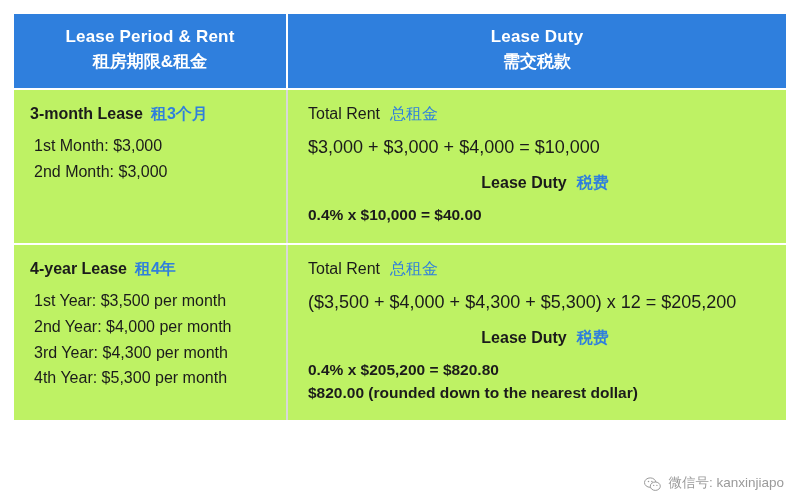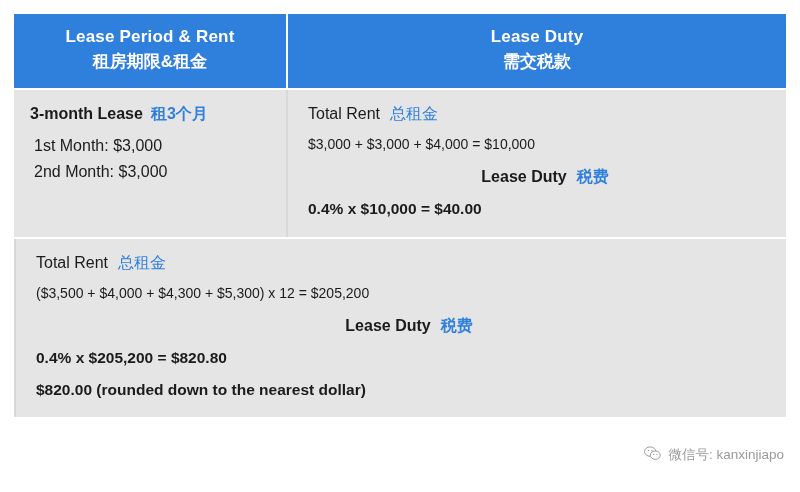--- a/index.html
+++ b/index.html
@@ -68,21 +68,21 @@
     align-items: stretch;
   }
   .row-sep {
     height: 2px;
     background: #ffffff;
   }
   .cell {
     box-sizing: border-box;
     padding: 14px 4px 16px 16px;
     color: #1b1b1b;
-    background: #e5e5e5;
+    background: #bef264;
   }
   .cell.left {
     width: 272px;
     flex: 0 0 272px;
   }
   .cell.right {
     flex: 1 1 auto;
     padding-left: 20px;
   }
   .cell-div {
@@ -118,40 +118,39 @@
   }
   .r-label.bold {
     font-weight: bold;
     text-align: center;
   }
   .r-label.bold .cn {
     color: #2f7fdd;
     font-weight: bold;
   }
   .r-calc {
-    font-size: 14px;
+    font-size: 18px;
     line-height: 1.5;
     margin-bottom: 12px;
     white-space: nowrap;
   }
   .r-duty {
     font-size: 15.5px;
     font-weight: bold;
     line-height: 1.5;
     white-space: nowrap;
   }
   .r-duty.extra {
-    margin-top: 9px;
   }
   .watermark {
     position: absolute;
     right: 16px;
-    bottom: 28px;
-    display: flex;
-    align-items: flex-start;
+    bottom: 0;
+    display: flex;
+    align-items: flex-end;
     gap: 7px;
     color: #9a9a9a;
     font-size: 13.5px;
   }
   .wm-logo {
     width: 17px;
     height: 15px;
     position: relative;
     display: inline-block;
   }
@@ -195,20 +194,29 @@
         <div class="r-label bold">
           <span>Lease Duty</span><span class="cn">税费</span>
         </div>
         <div class="r-duty">0.4% x $10,000 = $40.00</div>
       </div>
     </div>
 
     <div class="row-sep"></div>
 
     <div class="body-row">
+      <div class="cell left">
+        <div class="lease-title">
+          <span>4-year Lease</span><span class="cn">租4年</span>
+        </div>
+        <div class="lease-line">1st Year: $3,500 per month</div>
+        <div class="lease-line">2nd Year: $4,000 per month</div>
+        <div class="lease-line">3rd Year: $4,300 per month</div>
+        <div class="lease-line">4th Year: $5,300 per month</div>
+      </div>
       <div class="cell-div"></div>
       <div class="cell right">
         <div class="r-label">
           <span>Total Rent</span><span class="cn">总租金</span>
         </div>
         <div class="r-calc">($3,500 + $4,000 + $4,300 + $5,300) x 12 = $205,200</div>
         <div class="r-label bold">
           <span>Lease Duty</span><span class="cn">税费</span>
         </div>
         <div class="r-duty">0.4%  x $205,200 = $820.80</div>

